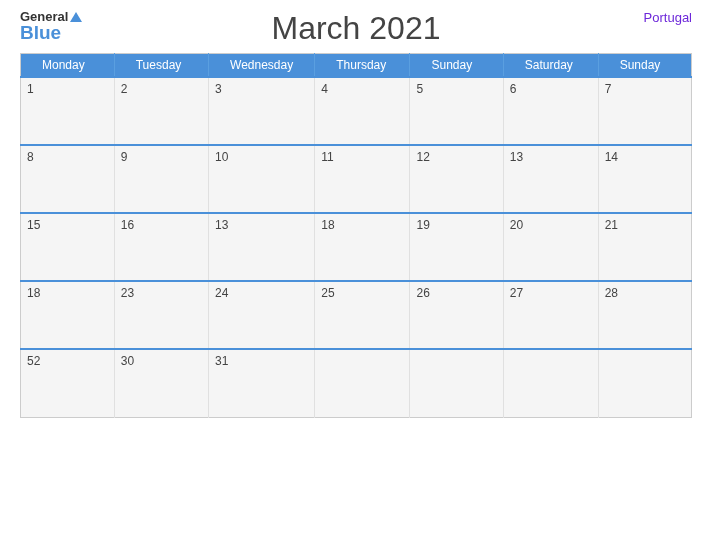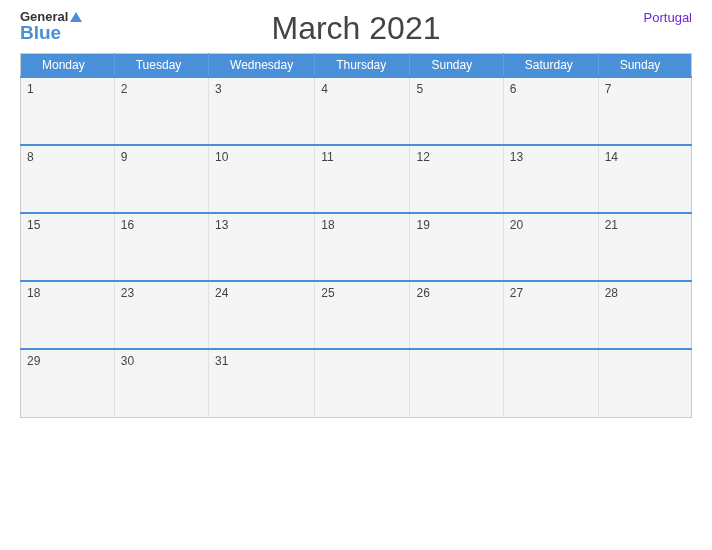--- a/index.html
+++ b/index.html
@@ -183,21 +183,21 @@
       <tr>
         <td class="has-date">18</td>
         <td class="has-date">23</td>
         <td class="has-date">24</td>
         <td class="has-date">25</td>
         <td class="has-date">26</td>
         <td class="has-date">27</td>
         <td class="has-date">28</td>
       </tr>
       <tr>
-        <td class="has-date">29</td>
+        <td class="has-date">52</td>
         <td class="has-date">30</td>
         <td class="has-date">31</td>
         <td class="empty"></td>
         <td class="empty"></td>
         <td class="empty"></td>
         <td class="empty"></td>
       </tr>
     </tbody>
 </table>
 

